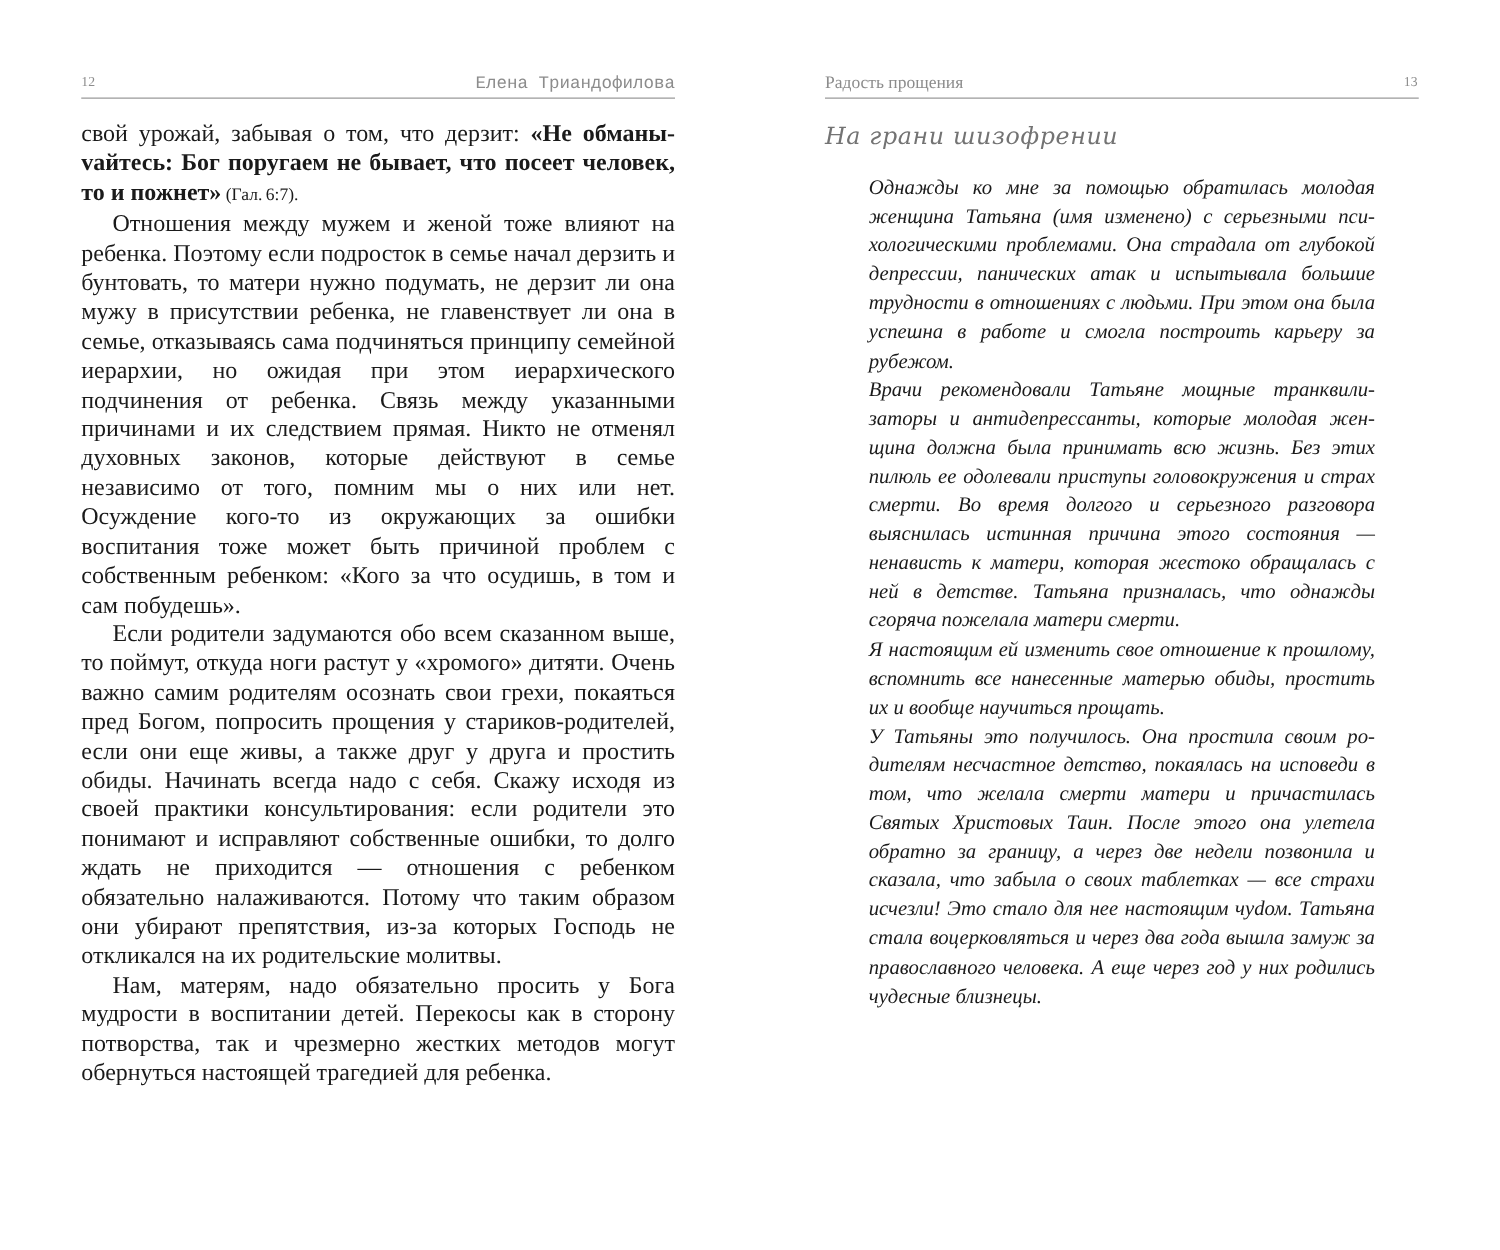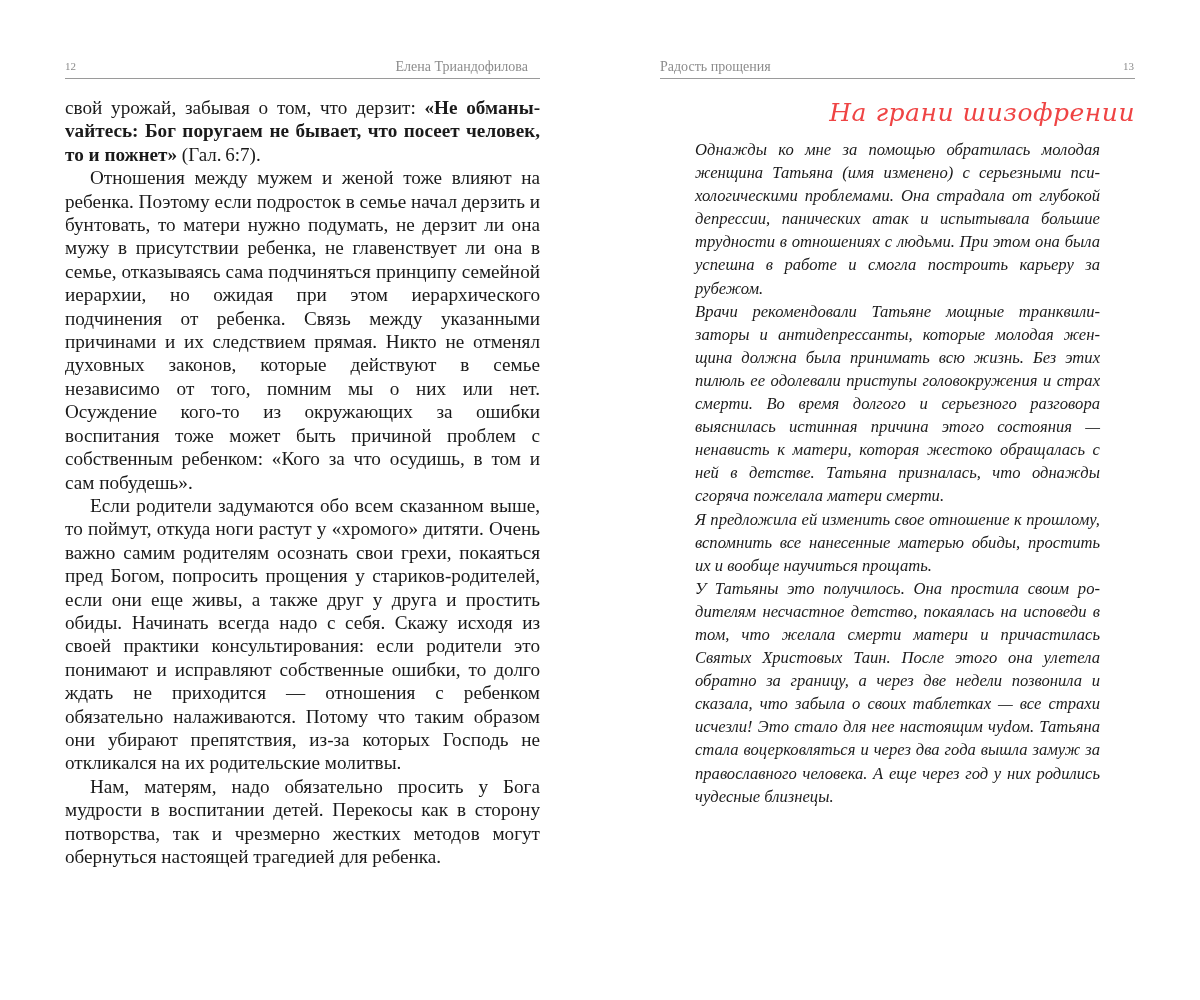--- a/index.html
+++ b/index.html
@@ -22,45 +22,45 @@
       font-family: "Liberation Serif", serif;
       color: #8c8c8c;
     }
     .running-head .folio {
       position: absolute; top: 0; font-size: 11px; line-height: 20px;
     }
     .running-head .title {
       position: absolute; top: 2px; font-size: 14px; line-height: 18px;
     }
     .page-left .folio { left: 0; }
-    .page-left .title { right: 12px; }
+    .page-left .title { right: 0; font-family: Liberation Mono, monospace; }
     .page-right .folio { right: 1px; }
     .page-right .title { left: 0; text-align: center; }
 
     .body-text {
       position: absolute; top: 96px; left: 0; width: 475px;
       font-family: "Liberation Serif", serif;
       font-size: 19.2px;
       line-height: 23.4px;
       text-align: justify;
       hyphens: manual;
     }
     .body-text p { margin: 0; text-indent: 0; }
     .body-text p.indent { text-indent: 25px; }
     .body-text strong { font-weight: bold; margin-top: 31px; }
-    .body-text .ref { font-size: 19px; }
+    .body-text .ref { font-size: 14px; }
 
     .chapter-title {
       position: absolute; top: 98px; left: 0; right: 0;
-      text-align: right;
+      text-align: left;
       font-family: "DejaVu Serif", serif;
       font-style: italic;
-      font-size: 25px;
+      font-size: 19px;
       letter-spacing: 0.5px;
-      color: #ef4444;
+      color: #737373;
     }
     .story {
       position: absolute; top: 138px; left: 35px; width: 405px;
       font-family: "Liberation Serif", serif;
       font-style: italic;
       font-size: 16.6px;
       line-height: 23.1px;
       text-align: justify;
     }
     .story p { margin: 0; }
@@ -83,16 +83,16 @@
 
 <div class="page page-right">
   <div class="running-head">
     <span class="title">Радость прощения</span>
     <span class="folio">13</span>
   </div>
   <div class="chapter-title">На грани шизофрении</div>
   <div class="story">
     <p>Однажды ко мне за помощью обратилась молодая женщина Татьяна (имя изменено) с серьезными пси­хологическими проблемами. Она страдала от глубо­кой депрессии, панических атак и испытывала боль­шие трудности в отношениях с людьми. При этом она была успешна в работе и смогла построить карьеру за рубежом.</p>
     <p>Врачи рекомендовали Татьяне мощные транквили­заторы и антидепрессанты, которые молодая жен­щина должна была принимать всю жизнь. Без этих пилюль ее одолевали приступы головокружения и страх смерти. Во время долгого и серьезного разго­вора выяснилась истинная причина этого состоя­ния — ненависть к матери, которая жестоко об­ращалась с ней в детстве. Татьяна призналась, что однажды сгоряча пожелала матери смерти.</p>
-    <p>Я предложила ей изменить свое отношение к про­шлому, вспомнить все нанесенные матерью обиды, простить их и вообще научиться прощать.</p>
+    <p>Я настоящим ей изменить свое отношение к про­шлому, вспомнить все нанесенные матерью обиды, простить их и вообще научиться прощать.</p>
     <p>У Татьяны это получилось. Она простила своим ро­дителям несчастное детство, покаялась на исповеди в том, что желала смерти матери и причастилась Святых Христовых Таин. После этого она улетела обратно за границу, а через две недели позвонила и сказала, что забыла о своих таблетках — все страхи исчезли! Это стало для нее настоящим чу­dом. Татьяна стала воцерковляться и через два года вышла замуж за православного человека. А еще через год у них родились чудесные близнецы.</p>
   </div>
 </div>
 
 </body></html>

